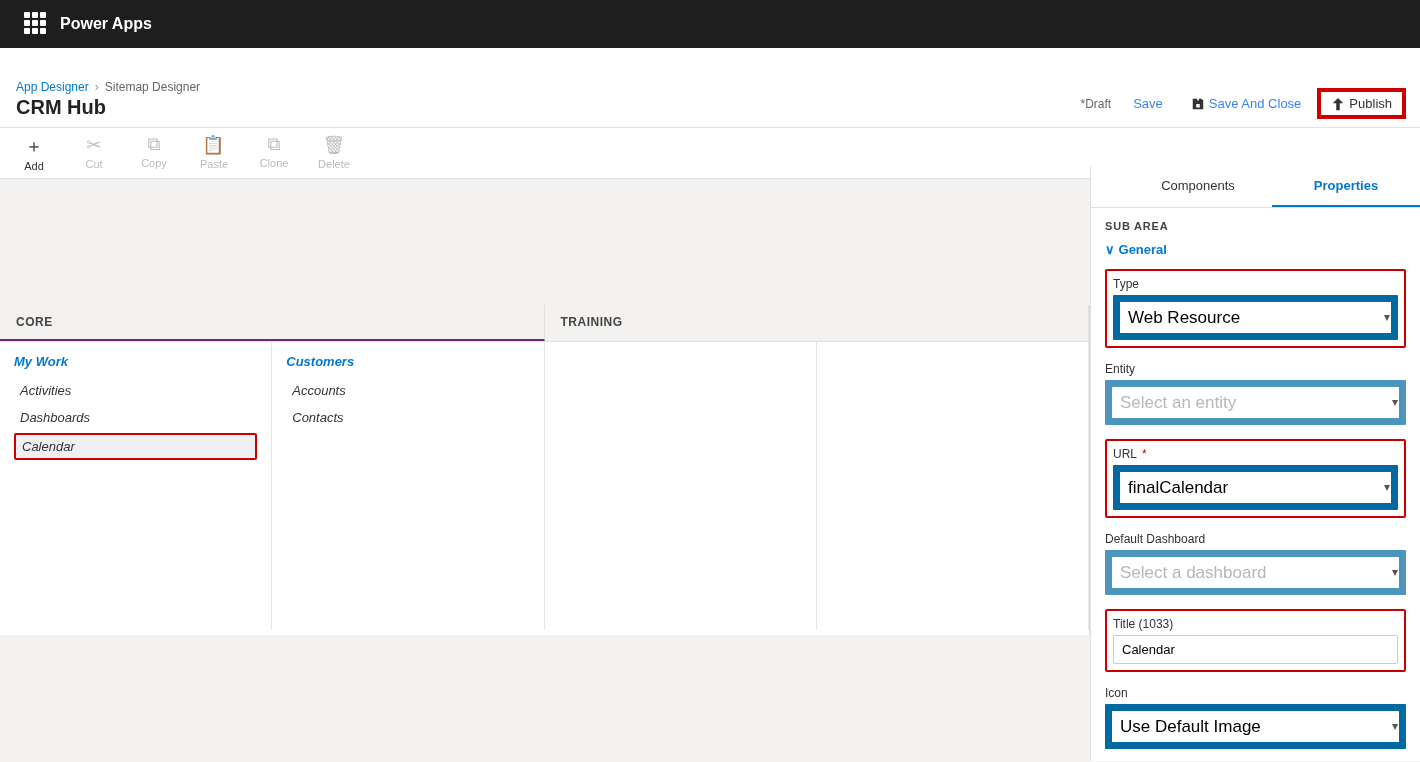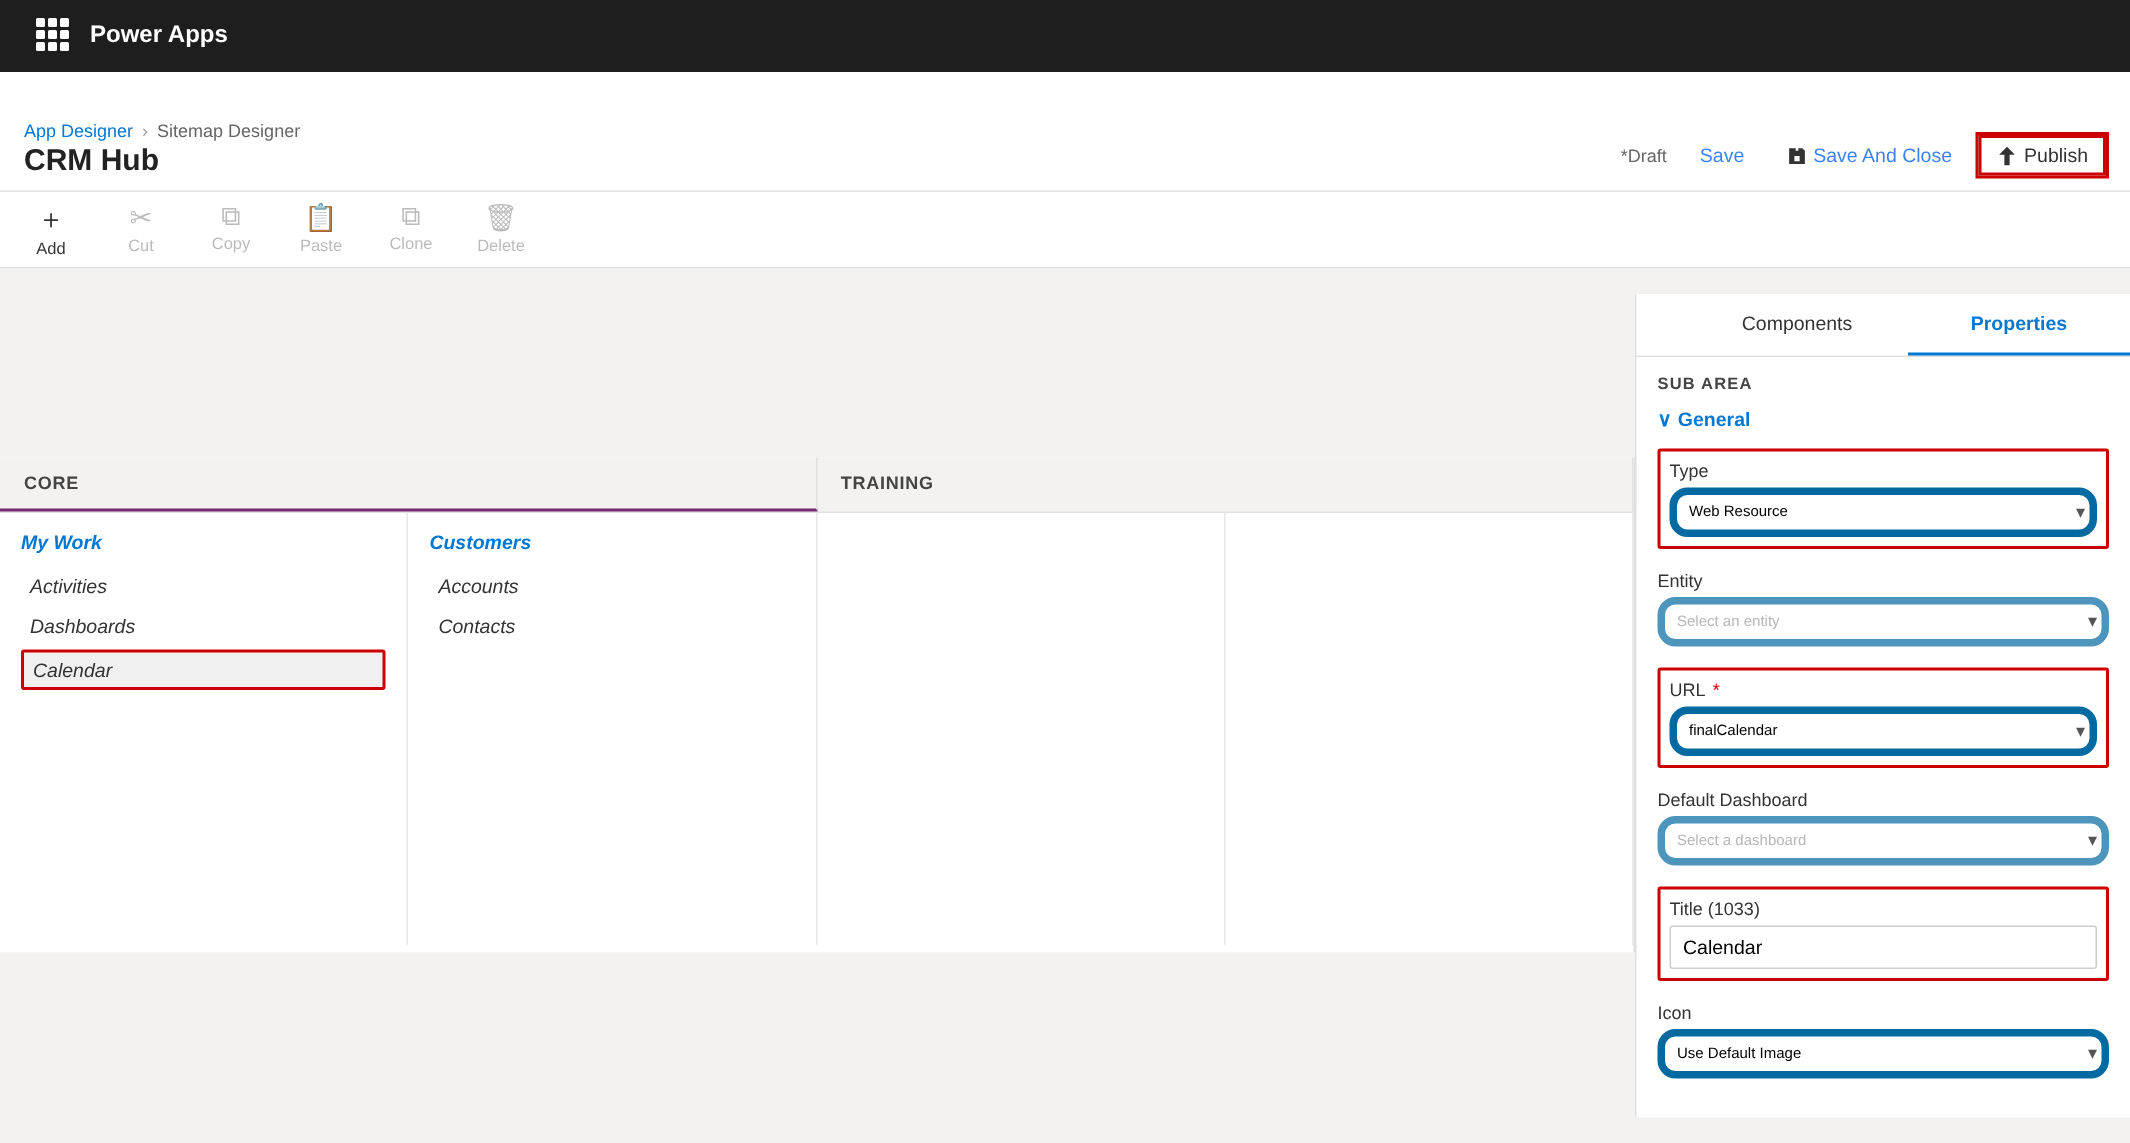--- a/index.html
+++ b/index.html
@@ -207,23 +207,23 @@
     }
     .field-label .required { color: #c00; margin-left: 2px; }
 
     .select-wrapper {
       position: relative;
       width: 100%;
     }
     .select-wrapper select {
       width: 100%;
       padding: 6px 28px 6px 8px;
-      border: 5px solid #0369a1;
-      border-radius: 12px;
-      font-size: 10px;
+      border: 7px solid #0369a1;
+      border-radius: 1px;
+      font-size: 17px;
       background: #fff;
       appearance: none;
       -webkit-appearance: none;
       cursor: pointer;
     }
     .select-wrapper .chevron {
       position: absolute;
       right: 8px; top: 50%;
       transform: translateY(-50%);
       pointer-events: none;

